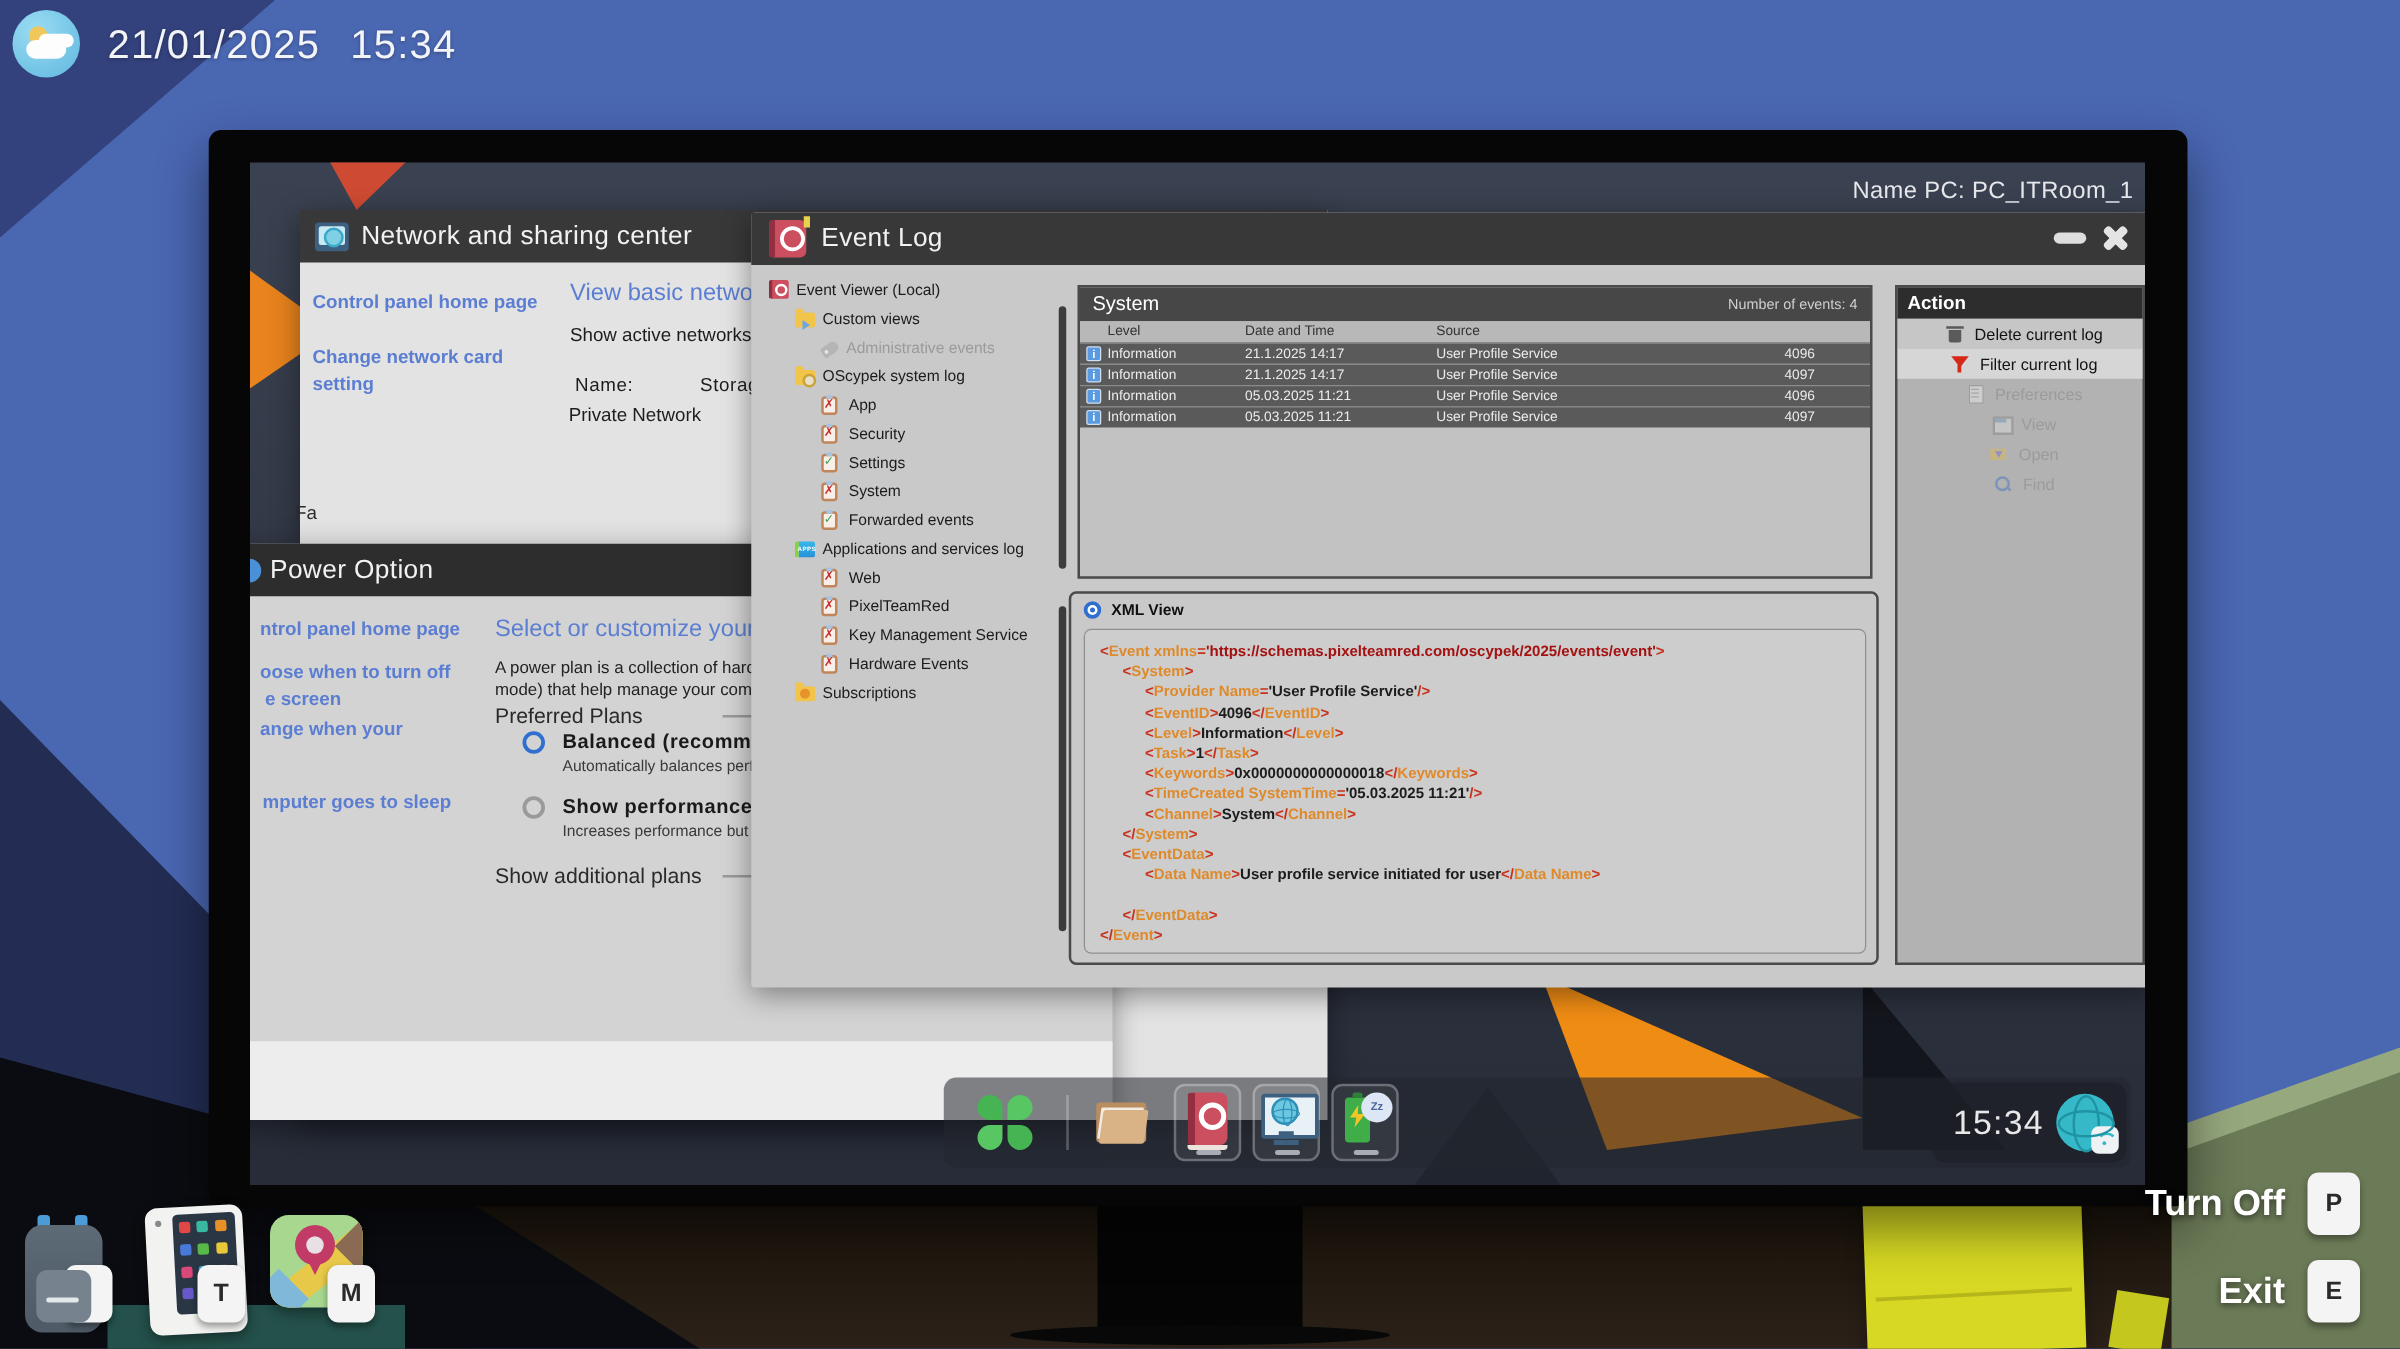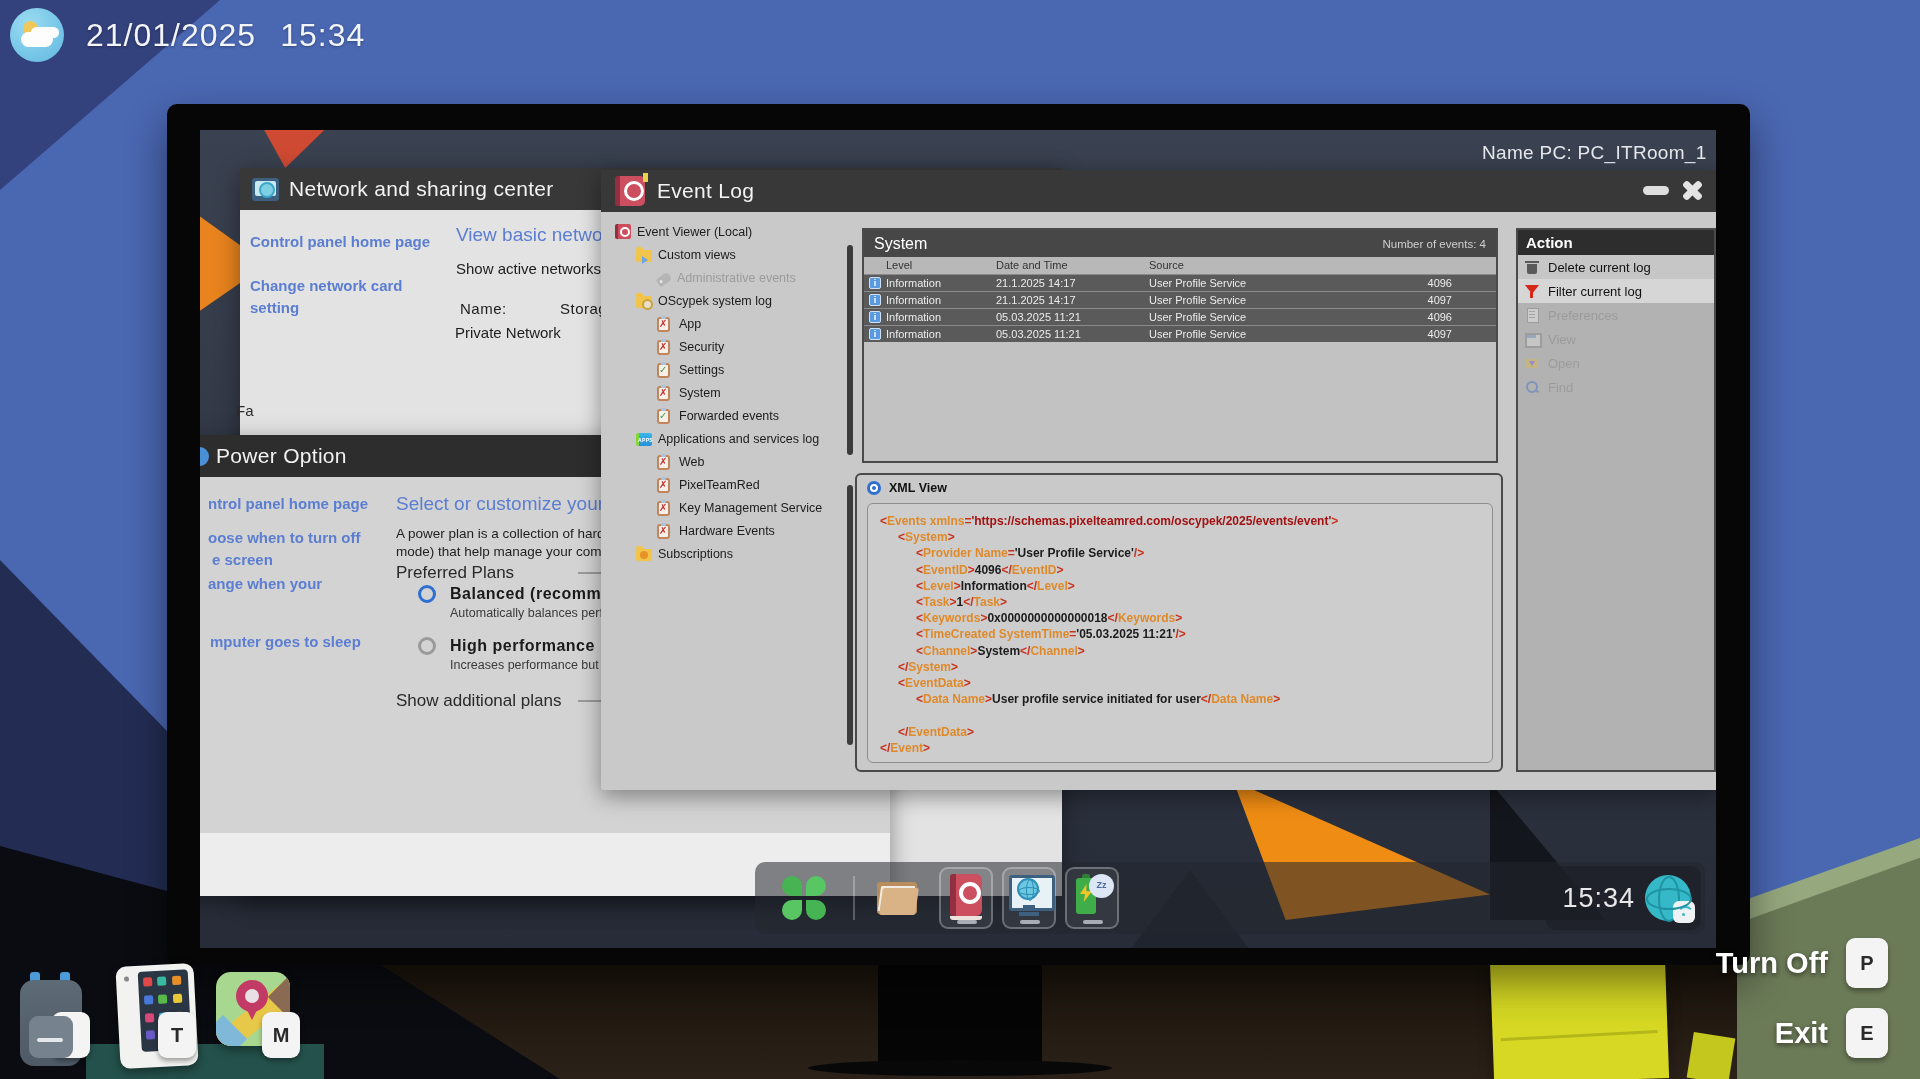--- a/index.html
+++ b/index.html
@@ -109,21 +109,21 @@
   .radio-blue { width:14px; height:14px; border-radius:50%; border:3px solid #2e6fd0; background:#fff; position:relative; }
   .radio-blue::after { content:''; position:absolute; left:2px; top:2px; width:4px; height:4px; background:#2e6fd0; border-radius:50%; }
   .xml-label { font-size:12.5px; font-weight:700; color:#111; }
   .xml-box { position:absolute; left:10px; top:28px; width:626px; height:260px; background:#cdcdcd; border:1px solid #8f8f8f; border-radius:6px; padding:9px 12px; overflow:hidden; }
   .xline { font-size:12px; font-weight:600; line-height:16.2px; white-space:pre; }
   .xb{color:#c8311b;} .xn{color:#df8a2a;} .xv{color:#1c1c1c;} .xu{color:#a31111;font-weight:700;}
 
   
   .act-panel { position:absolute; left:915px; top:58px; width:200px; height:544px; background:#b2b2b2; border:2px solid #4a4a4a; }
   .act-head { height:25px; background:#2d2d2d; color:#fff; font-size:15px; font-weight:700; display:flex; align-items:center; padding-left:8px; }
-  .act-item { height:24px; display:flex; align-items:center; gap:8px; padding-left:6px; font-size:13px; color:#121212; cursor:pointer; }
+  .act-item { height:24px; display:flex; align-items:center; gap:8px; padding-left:6px; font-size:13px; color:#121212; cursor:pointer;justify-content:center; }
   .act-item.row1 { background:#c6c6c6; }
   .act-item.hl { background:#d6d6d6; }
   .act-item.dis { color:#9b9b9b; cursor:default; }
   .ai { width:16px; height:16px; position:relative; flex:none; }
   .dis .ai { opacity:.5; }
   .ai-trash::before { content:''; position:absolute; left:3px; top:5px; width:10px; height:10px; background:#5a5a5a; border-radius:0 0 2px 2px; }
   .ai-trash::after { content:''; position:absolute; left:1px; top:2px; width:14px; height:2px; background:#5a5a5a; box-shadow:4px -2px 0 -1px #5a5a5a; }
   .ai-funnel::before { content:''; position:absolute; left:1px; top:2px; border-left:7px solid transparent; border-right:7px solid transparent; border-top:9px solid #d42818; }
   .ai-funnel::after { content:''; position:absolute; left:6px; top:9px; width:3px; height:6px; background:#d42818; }
   .ai-prefs::before { content:''; position:absolute; left:3px; top:1px; width:10px; height:13px; background:#e8e8e8; border:1px solid #8a8a8a; }
@@ -262,21 +262,21 @@
         <div style="display: flex; gap: 14px; margin-bottom: 17px;">
           <div class="radio sel"></div>
           <div class="">
             <div class="plan-name">Balanced (recommend</div>
             <div class="plan-desc">Automatically balances perfor</div>
           </div>
         </div>
         <div style="display: flex; gap: 14px; margin-bottom: 17px;">
           <div class="radio"></div>
           <div class="">
-            <div class="plan-name">High performance</div>
+            <div class="plan-name">Show performance</div>
             <div class="plan-desc">Increases performance but ma</div>
           </div>
         </div>
       </div>
     <div class="abs sec-label" style="left:246px;top:256px;">Show additional plans</div>
     <div class="divider" style="left:428px;top:265px;width:220px;"></div>
     <div class="pow-footer"></div>
   </div>
 
   <div class="win ev-win">
@@ -393,21 +393,21 @@
           </div>
         </div>
     </div>
 
     <div class="xml-panel">
       <div class="xml-head">
         <div class="radio-blue"></div>
         <div class="xml-label">XML View</div>
       </div>
       <div class="xml-box" id="xml-box">
-          <div class="xline" style="padding-left: 0px;"><span class="xb">&lt;</span><span class="xn">Events xmlns</span><span class="xb">=</span><span class="xu">'https://schemas.pixelteamred.com/oscypek/2025/events/event'</span><span class="xb">&gt;</span></div>
+          <div class="xline" style="padding-left: 0px;"><span class="xb">&lt;</span><span class="xn">Event xmlns</span><span class="xb">=</span><span class="xu">'https://schemas.pixelteamred.com/oscypek/2025/events/event'</span><span class="xb">&gt;</span></div>
           <div class="xline" style="padding-left: 18px;"><span class="xb">&lt;</span><span class="xn">System</span><span class="xb">&gt;</span></div>
           <div class="xline" style="padding-left: 36px;"><span class="xb">&lt;</span><span class="xn">Provider Name</span><span class="xb">=</span><span class="xv">'User Profile Service'</span><span class="xb">/&gt;</span></div>
           <div class="xline" style="padding-left: 36px;"><span class="xb">&lt;</span><span class="xn">EventID</span><span class="xb">&gt;</span><span class="xv">4096</span><span class="xb">&lt;/</span><span class="xn">EventID</span><span class="xb">&gt;</span></div>
           <div class="xline" style="padding-left: 36px;"><span class="xb">&lt;</span><span class="xn">Level</span><span class="xb">&gt;</span><span class="xv">Information</span><span class="xb">&lt;/</span><span class="xn">Level</span><span class="xb">&gt;</span></div>
           <div class="xline" style="padding-left: 36px;"><span class="xb">&lt;</span><span class="xn">Task</span><span class="xb">&gt;</span><span class="xv">1</span><span class="xb">&lt;/</span><span class="xn">Task</span><span class="xb">&gt;</span></div>
           <div class="xline" style="padding-left: 36px;"><span class="xb">&lt;</span><span class="xn">Keywords</span><span class="xb">&gt;</span><span class="xv">0x0000000000000018</span><span class="xb">&lt;/</span><span class="xn">Keywords</span><span class="xb">&gt;</span></div>
           <div class="xline" style="padding-left: 36px;"><span class="xb">&lt;</span><span class="xn">TimeCreated SystemTime</span><span class="xb">=</span><span class="xv">'05.03.2025 11:21'</span><span class="xb">/&gt;</span></div>
           <div class="xline" style="padding-left: 36px;"><span class="xb">&lt;</span><span class="xn">Channel</span><span class="xb">&gt;</span><span class="xv">System</span><span class="xb">&lt;/</span><span class="xn">Channel</span><span class="xb">&gt;</span></div>
           <div class="xline" style="padding-left: 18px;"><span class="xb">&lt;/</span><span class="xn">System</span><span class="xb">&gt;</span></div>
           <div class="xline" style="padding-left: 18px;"><span class="xb">&lt;</span><span class="xn">EventData</span><span class="xb">&gt;</span></div>

